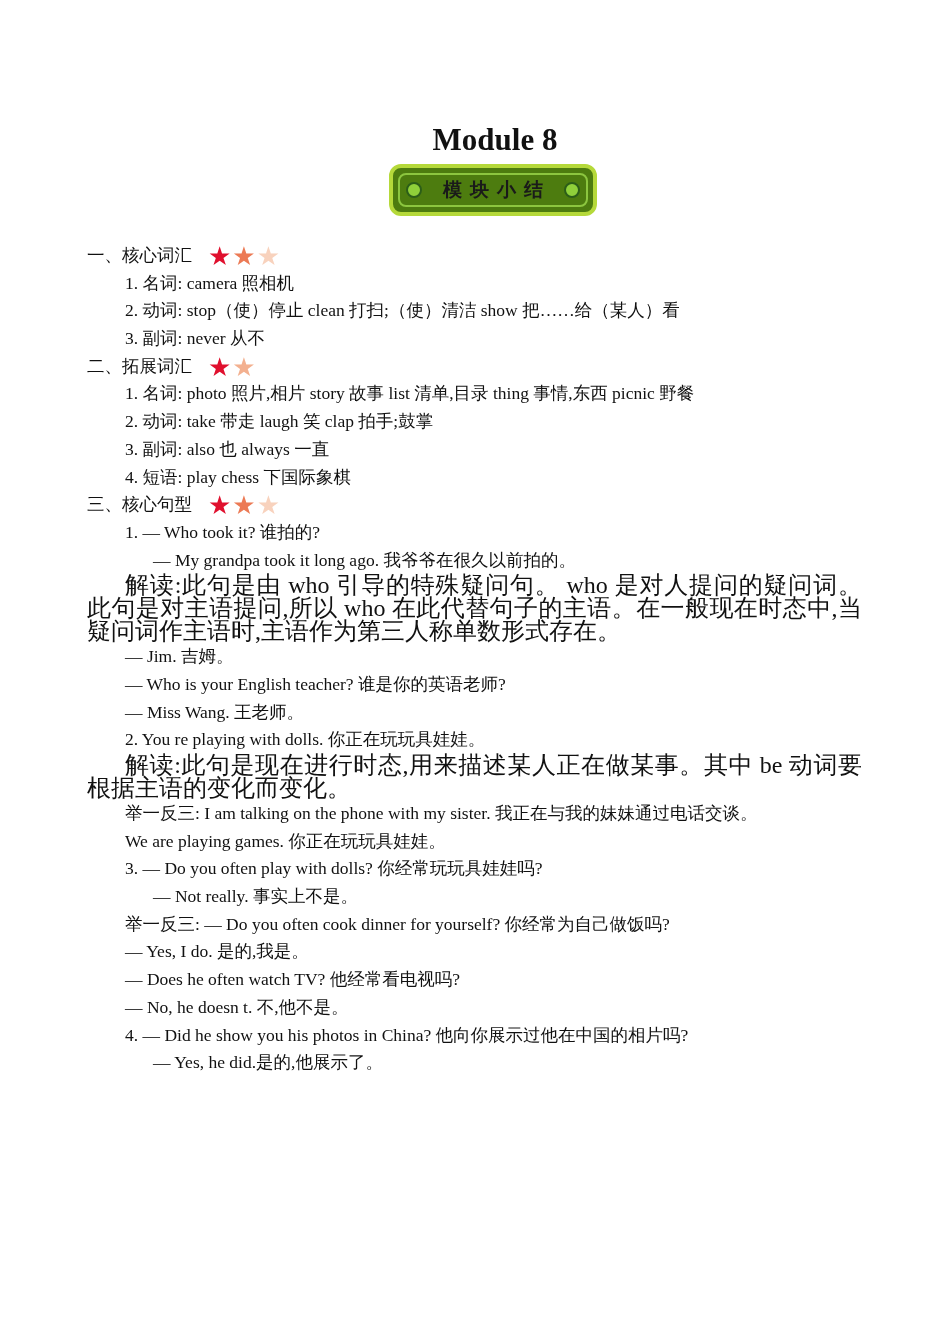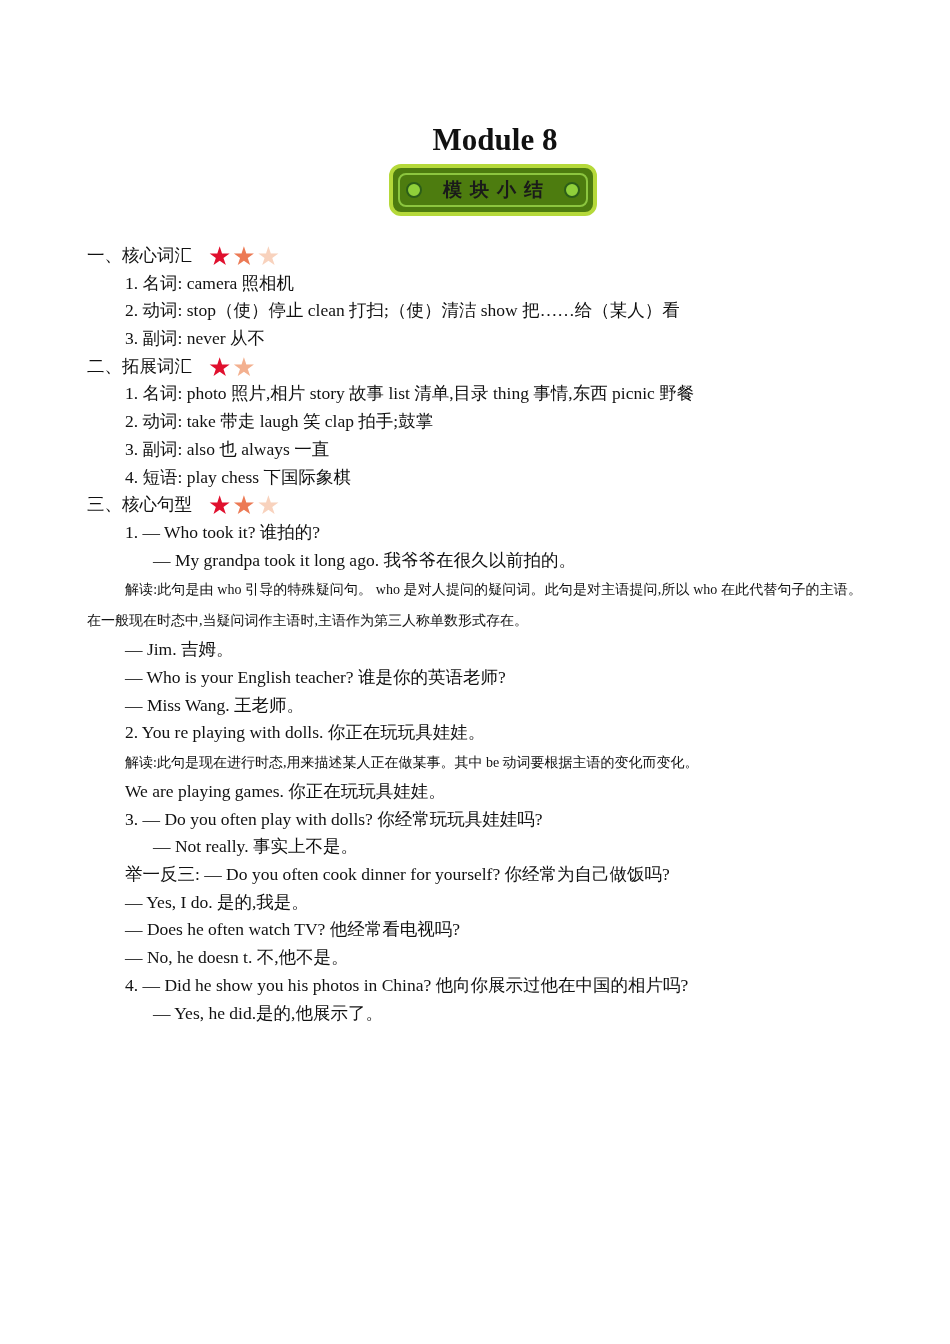--- a/index.html
+++ b/index.html
@@ -12,21 +12,21 @@
            background: #4d7c0f; }
   .badge-inner { position: absolute; left: 5px; top: 5px; right: 5px; bottom: 5px;
            border: 2px solid #8cc63f; border-radius: 8px; display: flex; align-items: center;
            justify-content: space-between; padding: 0 6px; }
   .dot { width: 16px; height: 16px; border-radius: 50%; background: #8fd03a;
          border: 2px solid #2c5e18; box-sizing: border-box; }
   .badge-text { font-family: "DejaVu Sans", sans-serif; font-weight: bold; font-size: 19px;
                 letter-spacing: 8px; color: #1a1a1a; margin-left: 8px; }
   .content { position: absolute; top: 242px; left: 87px; width: 775px; }
   .line { font-size: 17.5px; line-height: 27.7px; height: 27.7px; white-space: nowrap; }
-  .para { font-size: 14px; line-height: 31px; text-indent: 38px; text-align: justify; }
+  .para { font-size: 24px; line-height: 23px; text-indent: 38px; text-align: justify; }
   .i1 { padding-left: 38px; }
   .i2 { padding-left: 66px; }
   .sec { font-size: 17.5px; line-height: 27.7px; height: 27.7px; white-space: nowrap; display: flex; align-items: center; }
   .stars { display: inline-flex; margin-left: 16px; gap: 1px; }
   .star { font-size: 26px; line-height: 20px; font-family: "DejaVu Sans", sans-serif; }
   .s1 { color: #e0102e; }
   .s2 { color: #ec7a55; }
   .s3 { color: #f8d2bd; }
 </style>
 </head>
@@ -78,20 +78,21 @@
   </div>
   <div class="line i1">1. — Who took it? 谁拍的?</div>
   <div class="line i2">— My grandpa took it long ago. 我爷爷在很久以前拍的。</div>
   <div class="para">解读:此句是由 who 引导的特殊疑问句。 who 是对人提问的疑问词。此句是对主语提问,所以 who 在此代替句子的主语。在一般现在时态中,当疑问词作主语时,主语作为第三人称单数形式存在。</div>
   <div class="line i1">— Jim. 吉姆。</div>
   <div class="line i1">— Who is your English teacher? 谁是你的英语老师?</div>
   <div class="line i1">— Miss Wang. 王老师。</div>
 
   <div class="line i1">2. You re playing with dolls. 你正在玩玩具娃娃。</div>
   <div class="para">解读:此句是现在进行时态,用来描述某人正在做某事。其中 be 动词要根据主语的变化而变化。</div>
+  <div class="line i1">举一反三: I am talking on the phone with my sister. 我正在与我的妹妹通过电话交谈。</div>
   <div class="line i1">We are playing games. 你正在玩玩具娃娃。</div>
 
   <div class="line i1">3. — Do you often play with dolls? 你经常玩玩具娃娃吗?</div>
   <div class="line i2">— Not really. 事实上不是。</div>
   <div class="line i1">举一反三: — Do you often cook dinner for yourself? 你经常为自己做饭吗?</div>
   <div class="line i1">— Yes, I do. 是的,我是。</div>
   <div class="line i1">— Does he often watch TV? 他经常看电视吗?</div>
   <div class="line i1">— No, he doesn t. 不,他不是。</div>
 
   <div class="line i1">4. — Did he show you his photos in China? 他向你展示过他在中国的相片吗?</div>

